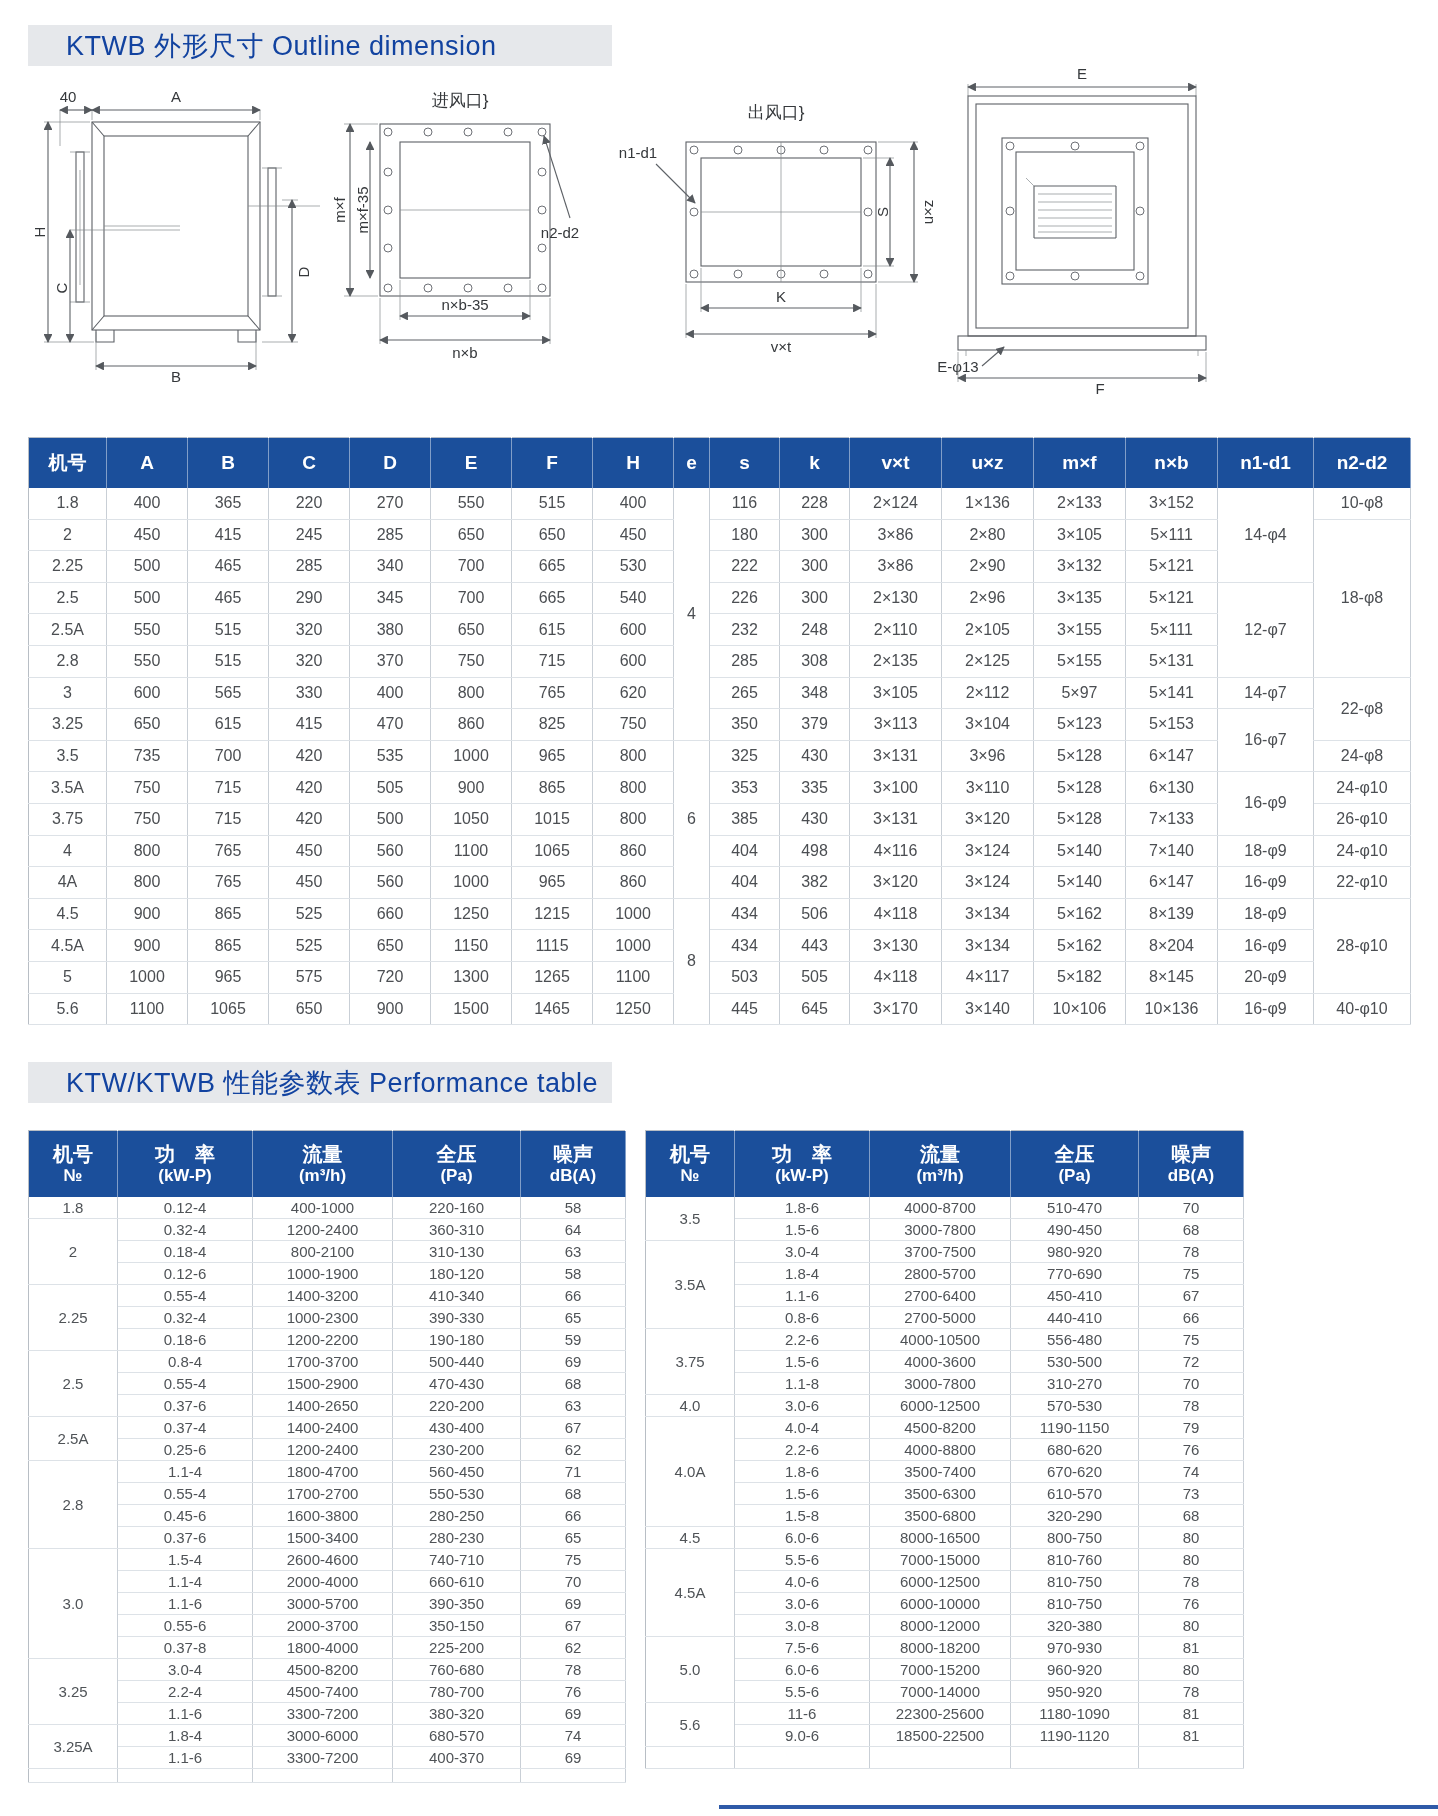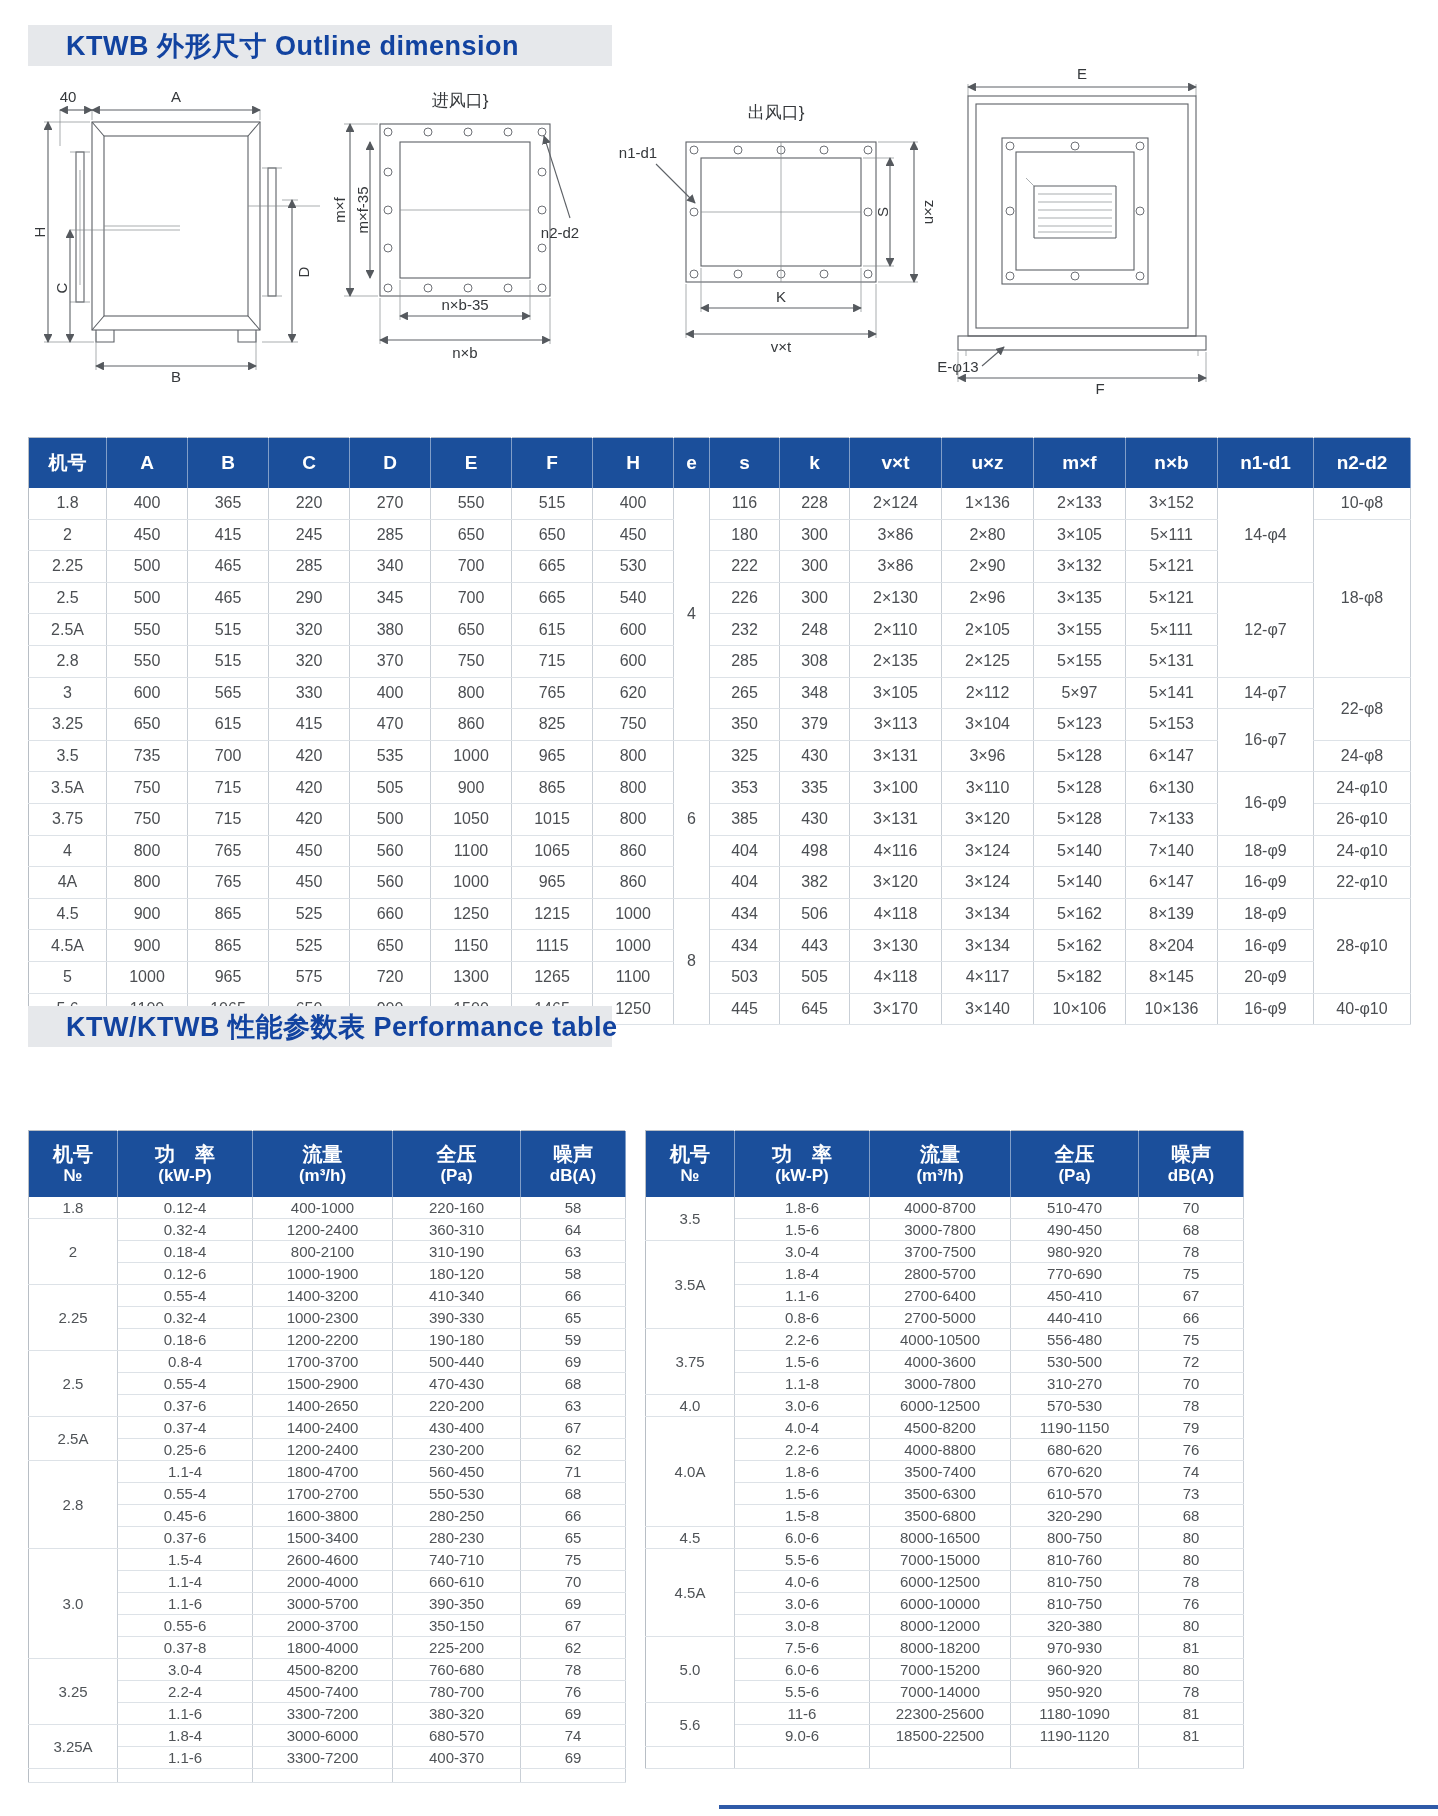--- a/index.html
+++ b/index.html
@@ -1,21 +1,21 @@
 <!DOCTYPE html>
 <html><head>
 <meta charset="utf-8">
 <style>
   *{margin:0;padding:0;box-sizing:border-box}
   html,body{background:#fff}
   body{width:1438px;height:1816px;position:relative;font-family:"Liberation Sans",sans-serif;overflow:hidden}
   .title-bar{position:absolute;left:28px;width:584px;height:41px;background:#e6e8eb;display:flex;align-items:center;padding-left:38px}
-  .title-bar span{font-size:27px;font-weight:bold;color:#1243a0;letter-spacing:.5px;white-space:nowrap}
+  .title-bar span{font-size:27px;font-weight:normal;color:#1243a0;letter-spacing:.5px;white-space:nowrap}
   #title1{top:25px}
-  #title2{top:1006px}
+  #title2{top:1062px}
   #drawings{position:absolute;top:66px;left:0;width:1438px;height:365px}
   #drawings svg{position:absolute}
   svg text{font-family:"Liberation Sans",sans-serif;fill:#35383b;font-size:15px}
   .dl{stroke:#5d6166;stroke-width:1.1;fill:none}
   .tl{stroke:#84898e;stroke-width:.7;fill:none}
   .hole{stroke:#5d6166;stroke-width:.9;fill:none}
   table{border-collapse:collapse;table-layout:fixed}
   #dim-table{position:absolute;left:28px;top:437px;width:1382px;border:1px solid #b8bec5}
   #dim-table th{background:#1b4f9b;color:#fff;font-weight:bold;font-size:19px;height:50px;border-right:1px solid rgba(255,255,255,.45);text-align:center}
   #dim-table td{font-size:16px;color:#4b4e52;text-align:center;height:31.6px;background:#fff;border-right:1px solid #c9cfd6;border-bottom:1px solid #dde2e7}
@@ -602,21 +602,21 @@
       <tr>
         <td class="stripe" rowspan="3">2</td>
         <td class="stripe">0.32-4</td>
         <td class="stripe">1200-2400</td>
         <td class="stripe">360-310</td>
         <td class="stripe">64</td>
       </tr>
       <tr>
         <td>0.18-4</td>
         <td>800-2100</td>
-        <td>310-190</td>
+        <td>310-130</td>
         <td>63</td>
       </tr>
       <tr>
         <td class="stripe">0.12-6</td>
         <td class="stripe">1000-1900</td>
         <td class="stripe">180-120</td>
         <td class="stripe">58</td>
       </tr>
       <tr>
         <td rowspan="3">2.25</td>

